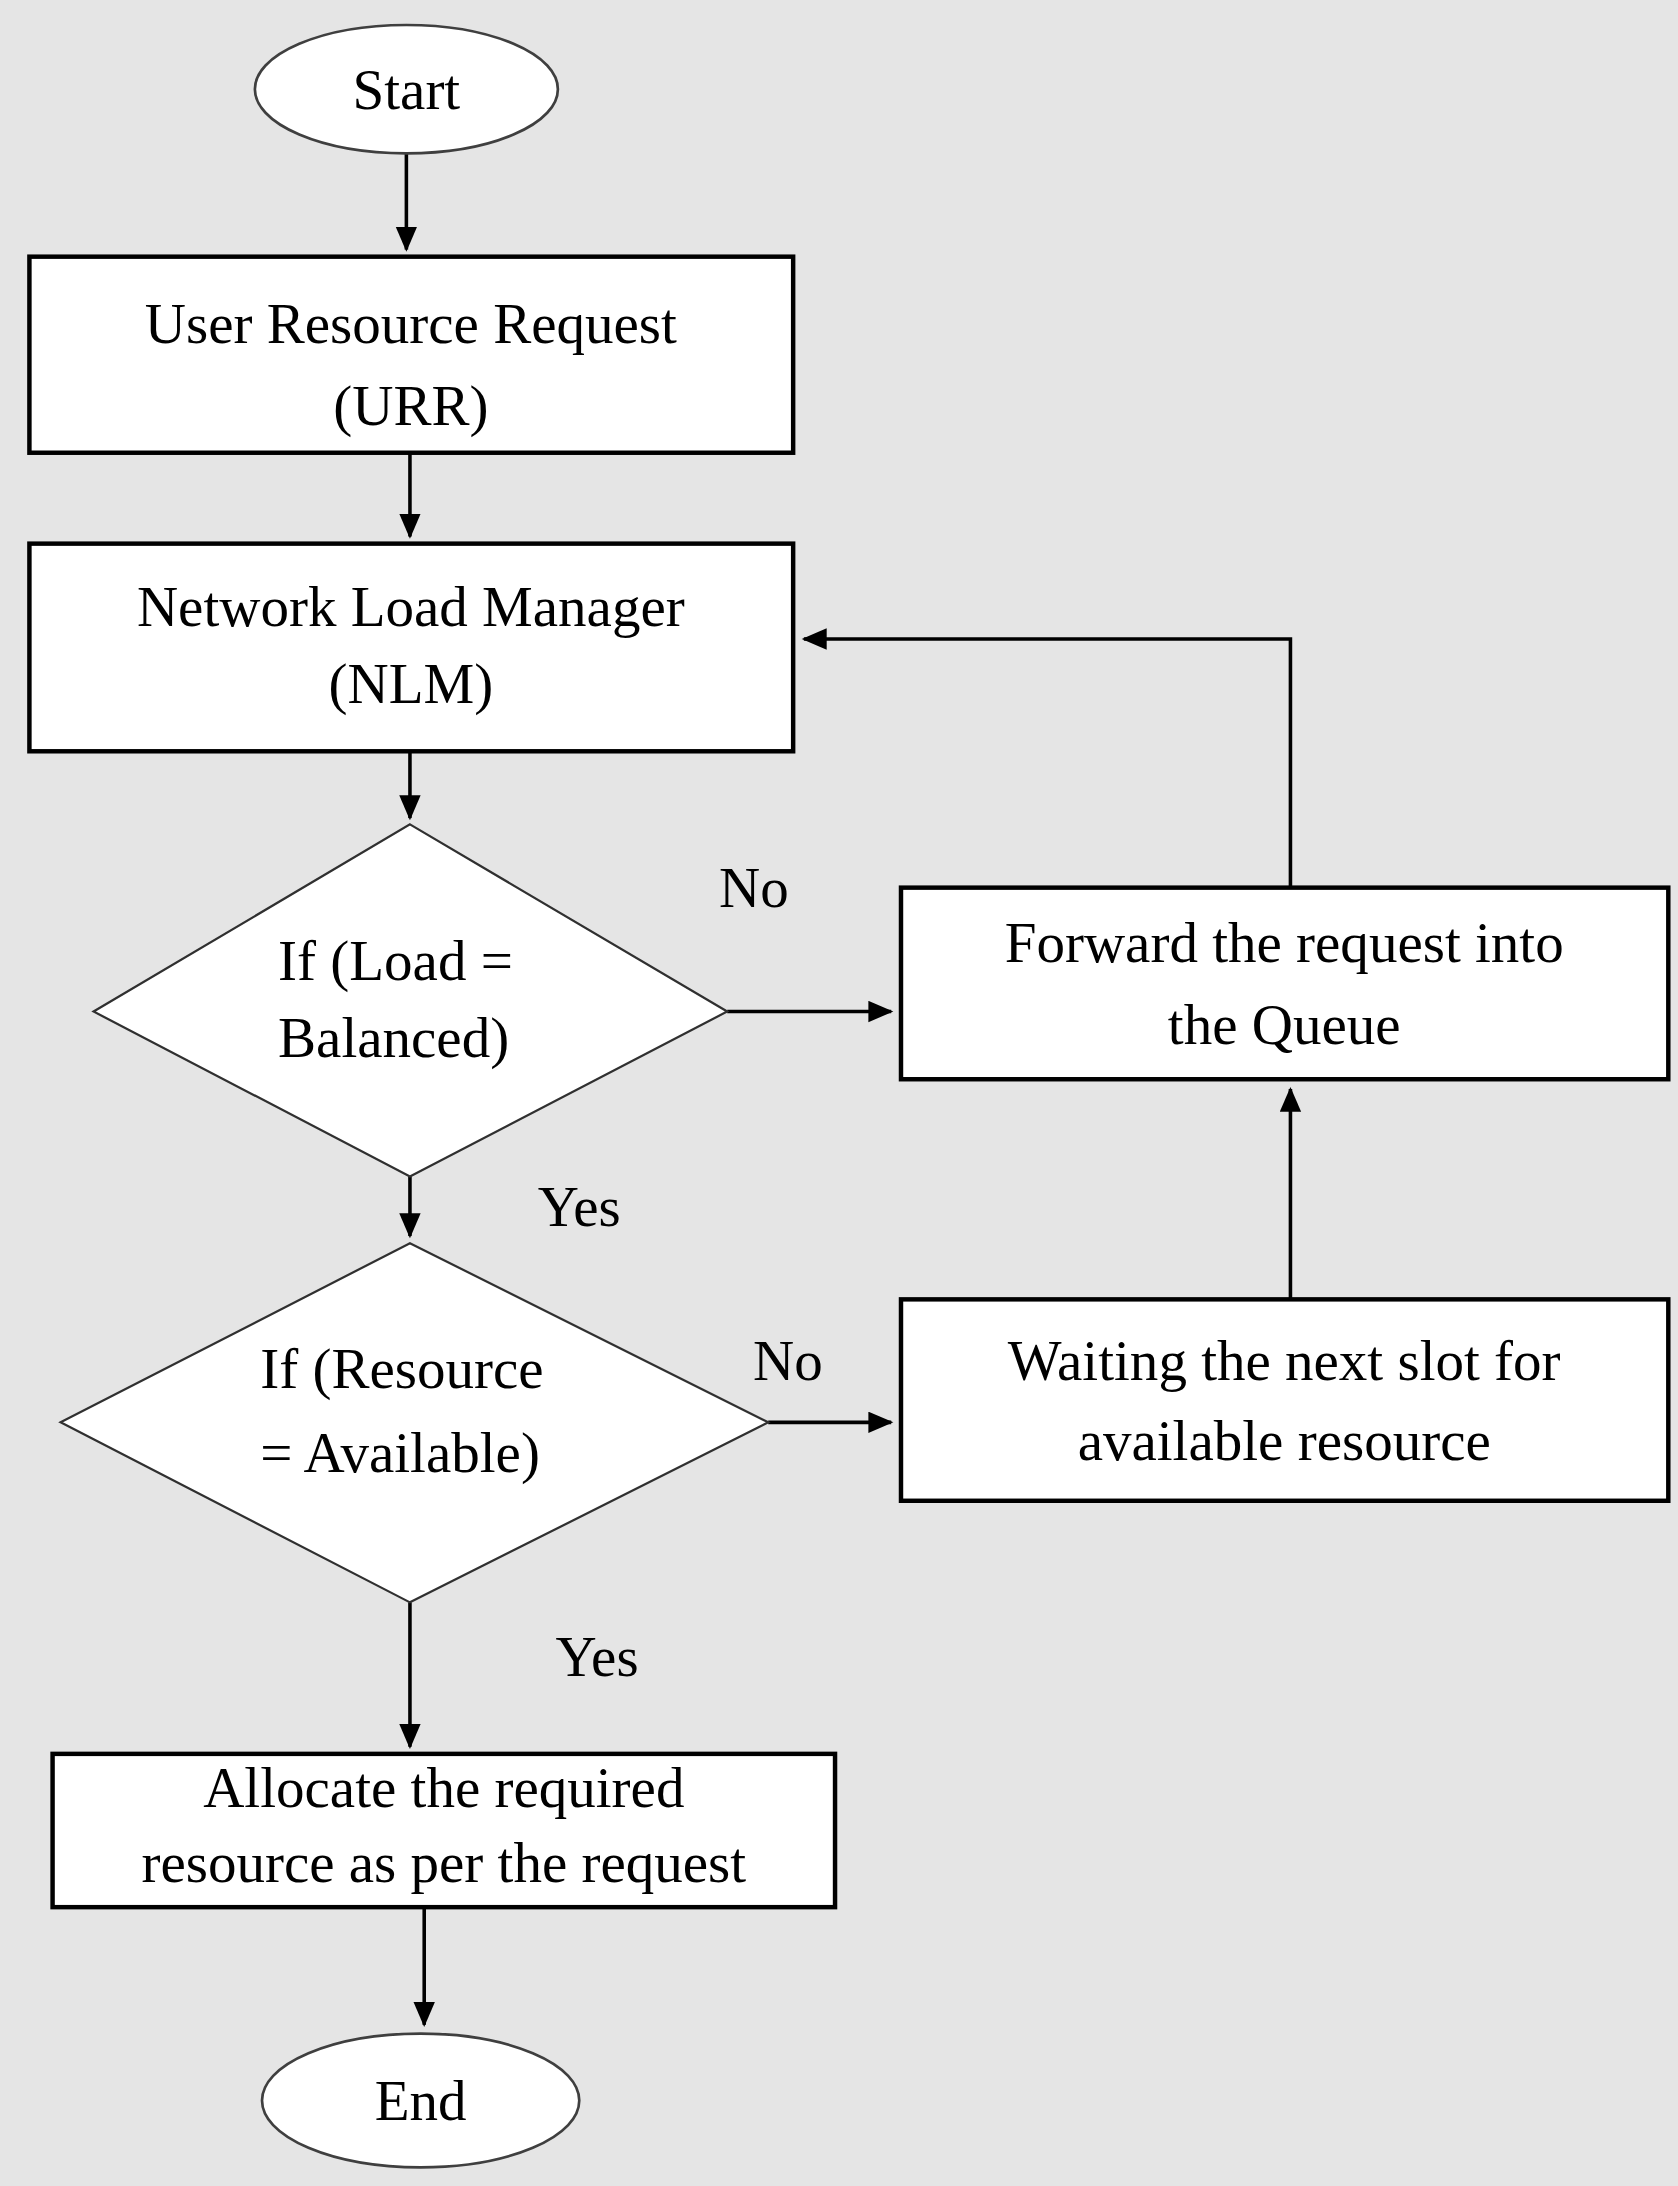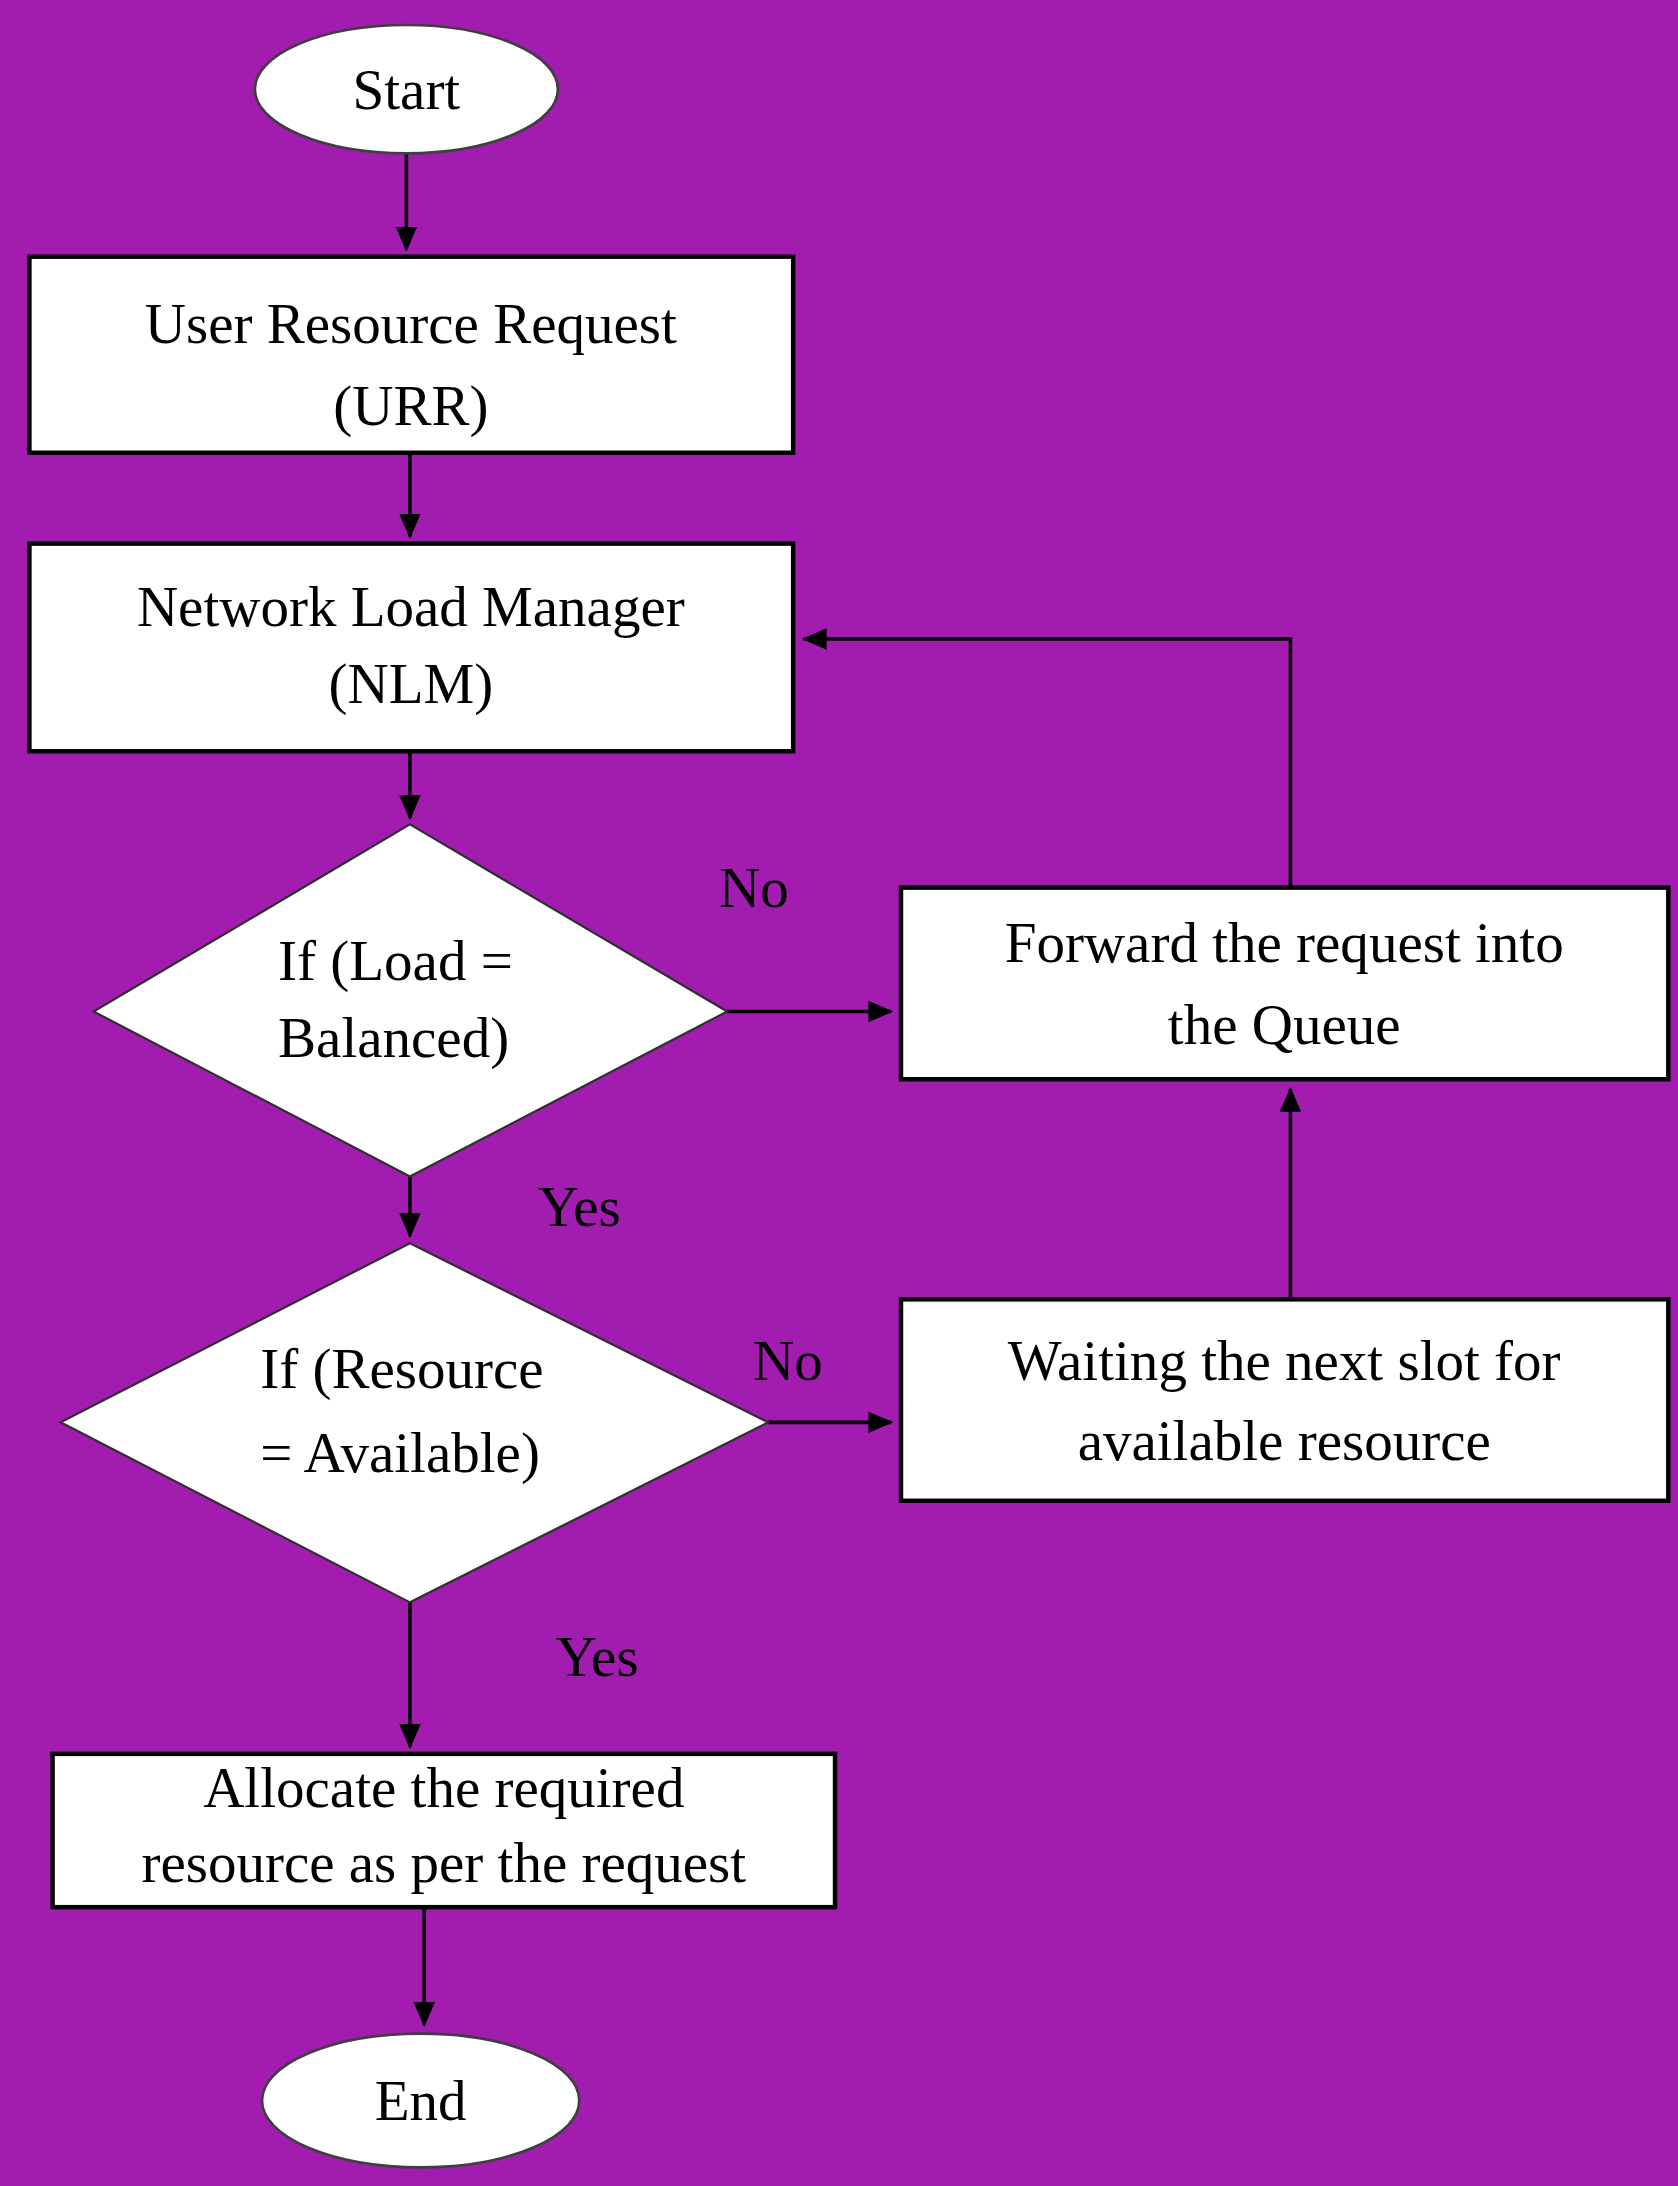--- a/index.html
+++ b/index.html
@@ -1,20 +1,20 @@
 <!DOCTYPE html>
 <html style="font-size:14.3px"><head>
 <meta charset="utf-8">
 <style>
   html, body { margin: 0; padding: 0; background: #ffffff; }
   .canvas {
     position: relative;
     width: 1679px;
     height: 2187px;
-    background: #a21caf;
+    background: #e5e5e5;
     overflow: hidden;
   }
   svg { display: block; }
   .box {
     fill: #ffffff;
     stroke: #000000;
     stroke-width: 5;
   }
   .terminal {
     fill: #ffffff;

